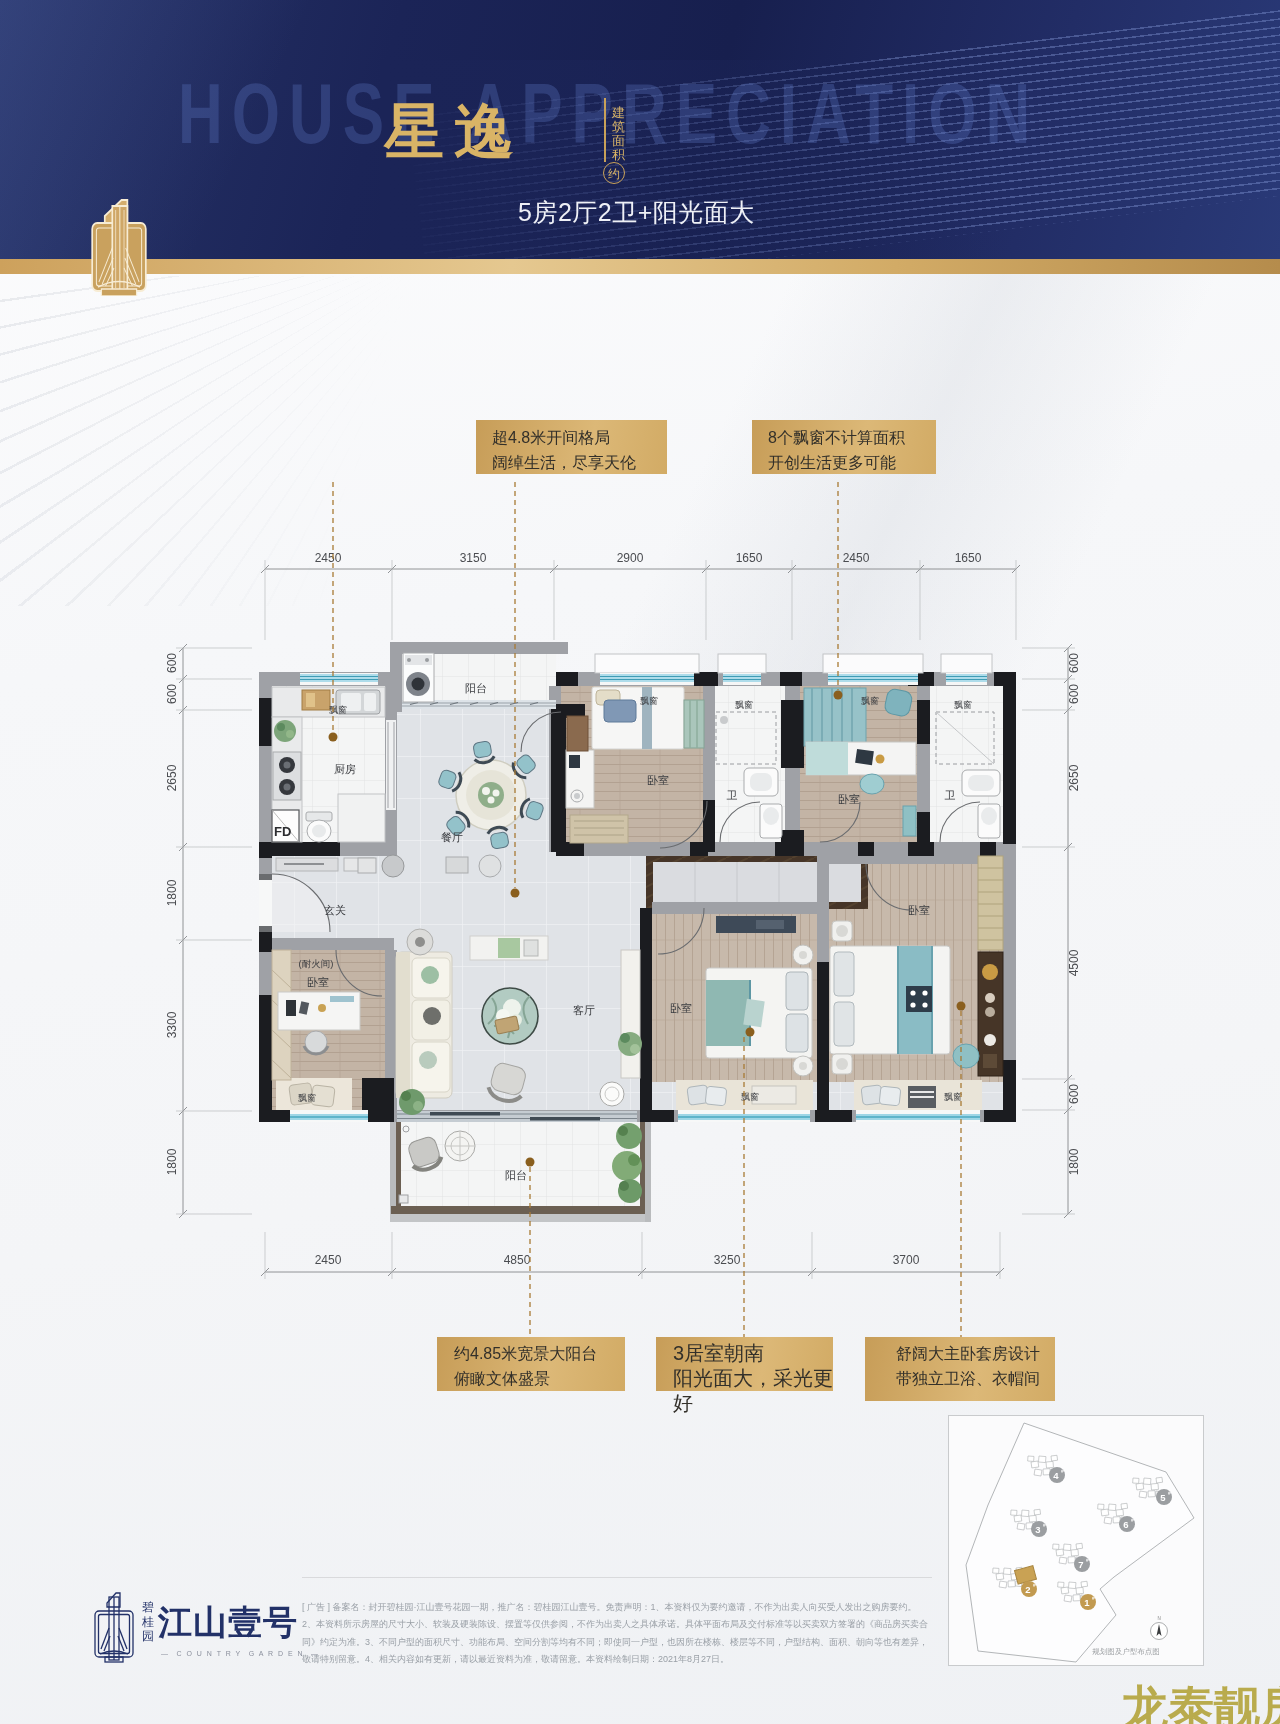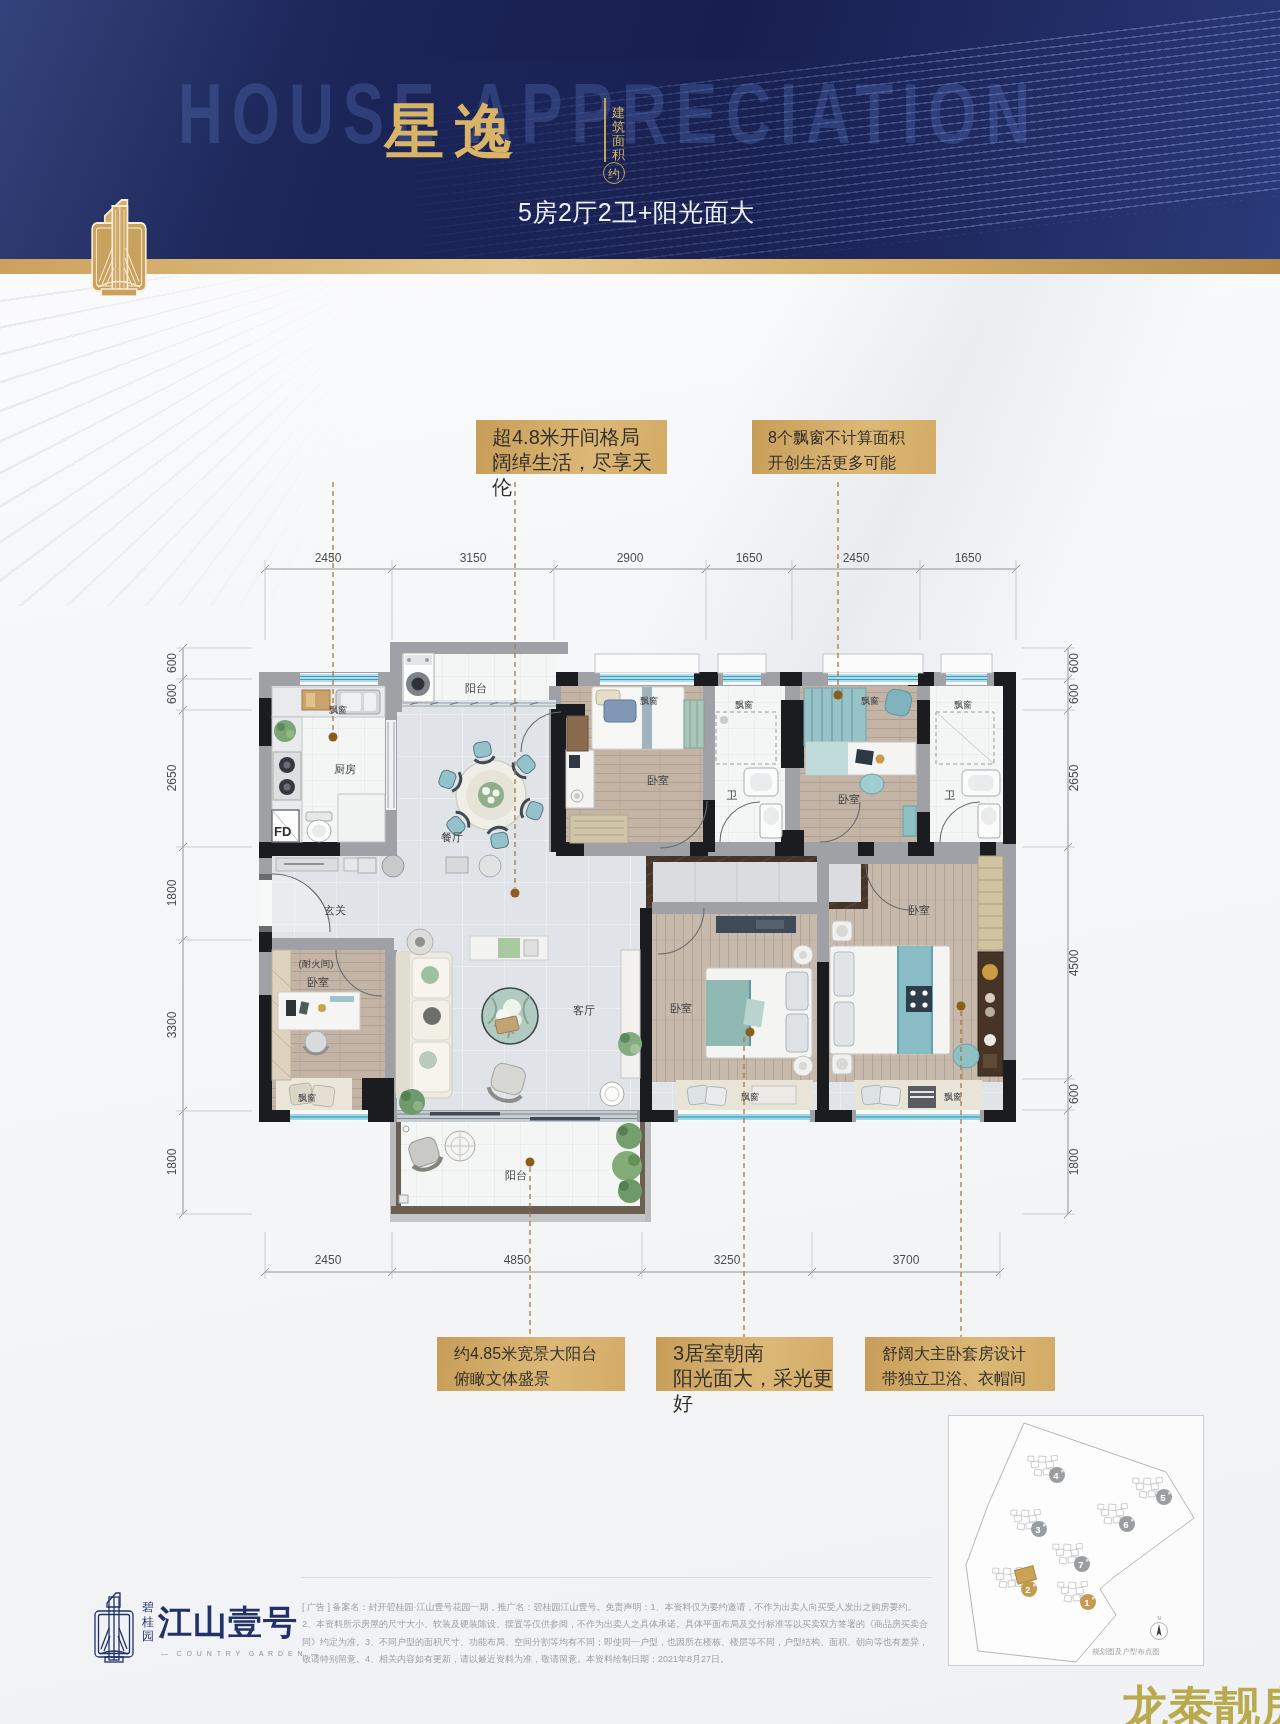--- a/index.html
+++ b/index.html
@@ -51,29 +51,29 @@
 <line x1="61" y1="86" x2="45" y2="52"></line>
           <line x1="57" y1="88" x2="44" y2="62"></line>
           <line x1="53" y1="90" x2="43" y2="72"></line>
 </g>
 <path d="M12 91 Q37 80 62 91" fill="none" stroke-width="1.4"></path>
 <rect x="16" y="93" width="42" height="7" stroke-width="1.5" fill="#c9a15e"></rect>
 </g>
     </svg>
 
 
-<div class="abs" style="left:476px;top:420px;width:191px;height:54px;background:linear-gradient(100deg,#c79d58,#dcb877 60%,#d2ab65);color:#33302a;font-size:20px;line-height:25px;padding:5px 0 0 16px">超4.8米开间格局<br>阔绰生活，尽享天伦</div>
+<div class="abs" style="left:476px;top:420px;width:191px;height:54px;background:linear-gradient(100deg,#c79d58,#dcb877 60%,#d2ab65);color:#33302a;font-size:16px;line-height:25px;padding:5px 0 0 16px">超4.8米开间格局<br>阔绰生活，尽享天伦</div>
 
 <div class="abs" style="left:752px;top:420px;width:184px;height:54px;background:linear-gradient(100deg,#c79d58,#dcb877 60%,#d2ab65);color:#33302a;font-size:16px;line-height:25px;padding:5px 0 12px 16px">8个飘窗不计算面积<br>开创生活更多可能</div>
 
 <div class="abs" style="left:437px;top:1337px;width:188px;height:54px;background:linear-gradient(100deg,#c79d58,#dcb877 60%,#d2ab65);color:#33302a;font-size:16px;line-height:25px;padding:4px 0 16px 17px">约4.85米宽景大阳台<br>俯瞰文体盛景</div>
 
 <div class="abs" style="left:656px;top:1337px;width:177px;height:54px;background:linear-gradient(100deg,#c79d58,#dcb877 60%,#d2ab65);color:#33302a;font-size:20px;line-height:25px;padding:4px 0 0 17px">3居室朝南<br>阳光面大，采光更好</div>
 
-<div class="abs" style="left:865px;top:1337px;width:190px;height:54px;background:linear-gradient(100deg,#c79d58,#dcb877 60%,#d2ab65);color:#33302a;font-size:16px;line-height:25px;padding:4px 0 0 17px">舒阔大主卧套房设计<br>带独立卫浴、衣帽间</div>
+<div class="abs" style="left:865px;top:1337px;width:190px;height:64px;background:linear-gradient(100deg,#c79d58,#dcb877 60%,#d2ab65);color:#33302a;font-size:16px;line-height:25px;padding:4px 0 0 31px">舒阔大主卧套房设计<br>带独立卫浴、衣帽间</div>
 <svg class="abs" style="left:165px;top:478px" width="950" height="867" viewBox="165 478 950 867">
 <defs>
 <pattern id="tile" width="42" height="42" patternUnits="userSpaceOnUse">
           <rect width="42" height="42" fill="#e0e3e7"></rect>
           <path d="M0 0H42M0 0V42" stroke="#eff1f4" stroke-width="1.5"></path>
         </pattern>
 <pattern id="wtile" width="26" height="26" patternUnits="userSpaceOnUse">
           <rect width="26" height="26" fill="#f4f5f5"></rect>
           <path d="M0 0H26M0 0V26" stroke="#e2e3e4" stroke-width="1"></path>
         </pattern>

